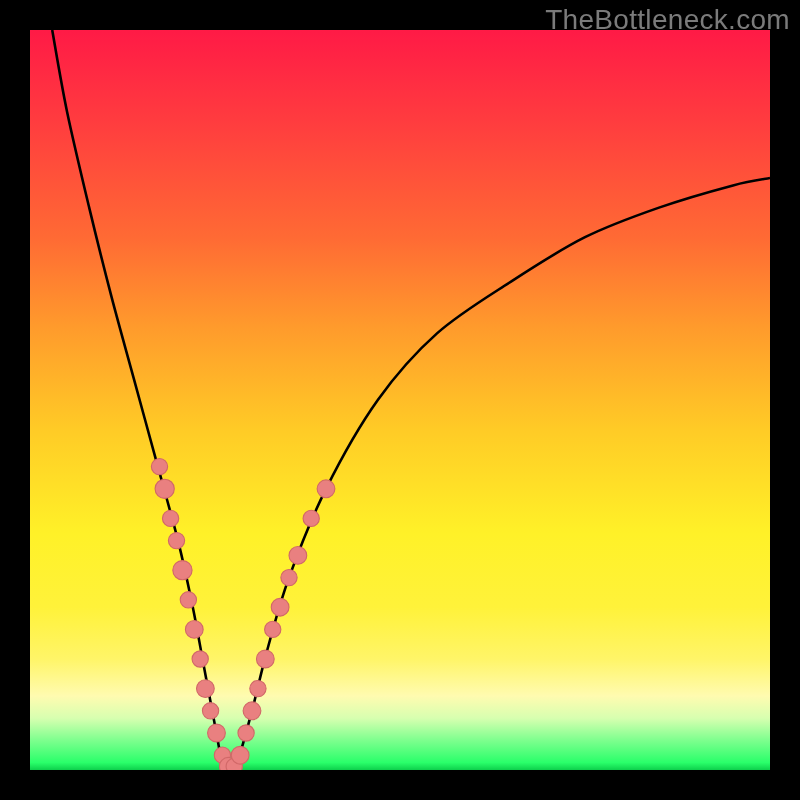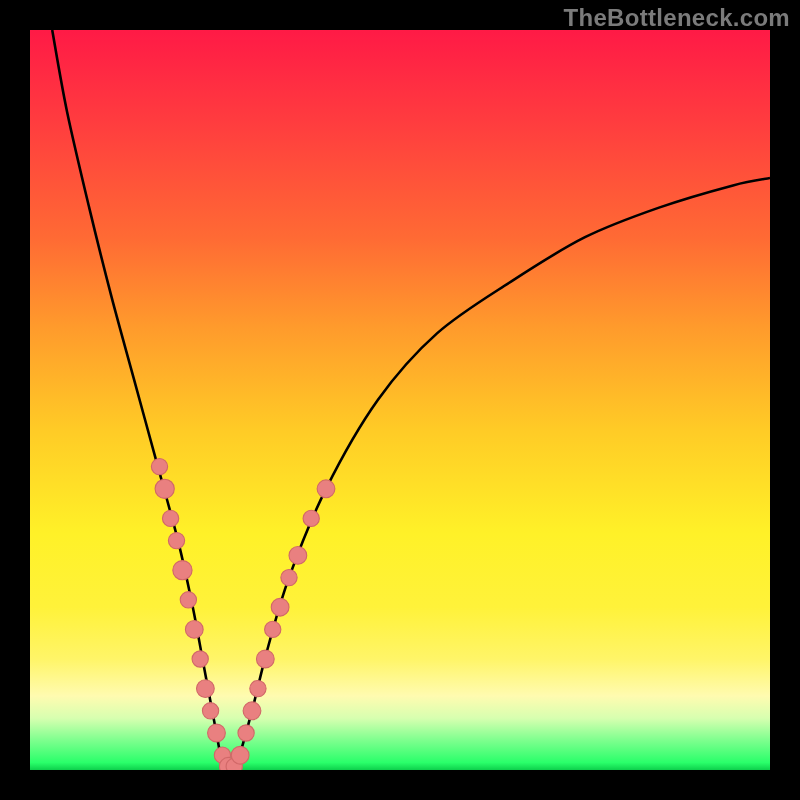--- a/index.html
+++ b/index.html
@@ -38,23 +38,23 @@
       #d7ffb0 93%,
       #7dff8e 96%,
       #2aff6a 99%,
       #0dd04c 100%);
   }
   .watermark {
     position: absolute;
     top: 4px;
     right: 10px;
     color: #7b7b7b;
-    font-size: 24px;
+    font-size: 28px;
     letter-spacing: 0.3px;
-    font-weight: 700;
+    font-weight: 400;
     user-select: none;
   }
   svg.curve {
     position: absolute;
     left: 0;
     top: 0;
     width: 740px;
     height: 740px;
   }
 </style>

